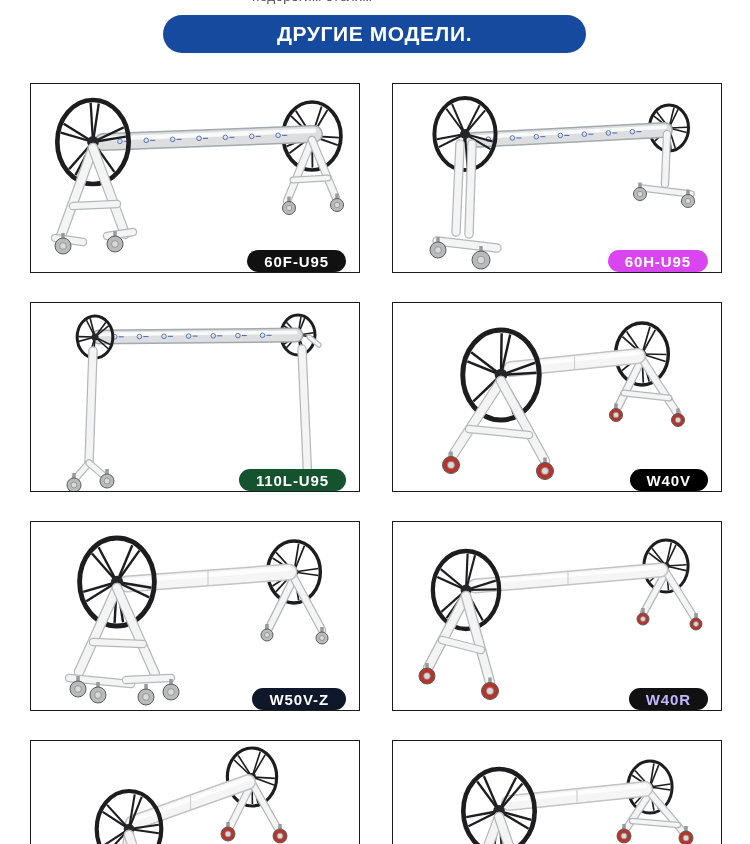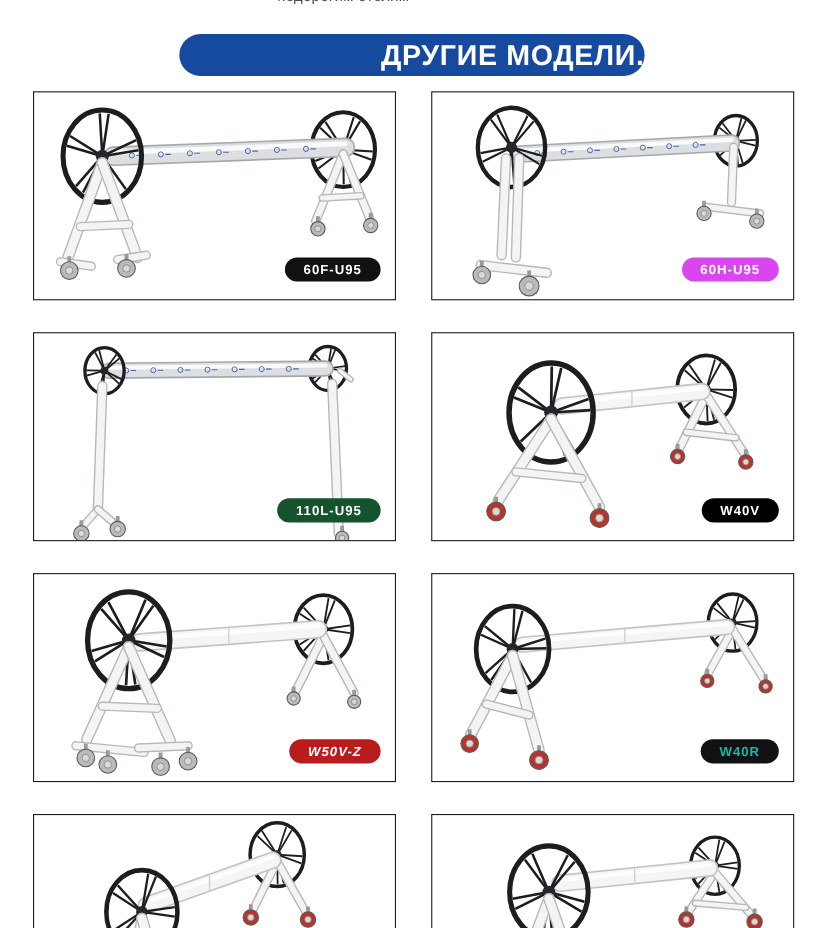--- a/index.html
+++ b/index.html
@@ -12,39 +12,39 @@
     position:absolute;top:0;left:0;width:750px;height:5px;overflow:hidden;
   }
   .clip-text span{
     position:absolute;left:252px;top:-11px;font-size:13.5px;color:#4b4b4b;
     letter-spacing:.3px;white-space:nowrap;
   }
   
   .banner{
     position:absolute;top:15px;left:163px;width:423px;height:38px;
     background:#154a9e;border-radius:19px;
-    display:flex;align-items:center;justify-content:flex-end;
-    color:#ffffff;font-weight:bold;font-size:26px;letter-spacing:.6px;margin-top:16px;
+    display:flex;align-items:center;justify-content:center;
+    color:#ffffff;font-weight:bold;font-size:21px;letter-spacing:.6px;
   }
   
   .grid{
     position:absolute;top:83px;left:30px;
     display:grid;grid-template-columns:330px 330px;
     column-gap:32px;row-gap:29px;
   }
   .card{
     width:330px;height:190px;box-sizing:border-box;
     border:1px solid #1b1b1b;background:#ffffff;position:relative;
   }
   .art{position:absolute;left:0;top:0;right:0;bottom:0;}
   .art svg{width:100%;height:100%;display:block;}
   .badge{
-    position:absolute;right:13px;bottom:16px;height:22px;padding:0 17px;
+    position:absolute;right:13px;bottom:0;height:22px;padding:0 17px;
     background:#111111;border-radius:11px;color:#ffffff;
-    font-weight:bold;font-size:12px;letter-spacing:.9px;
+    font-weight:bold;font-size:15px;letter-spacing:.9px;
     display:flex;align-items:center;justify-content:center;white-space:nowrap;
   }
 </style>
 </head>
 <body>
 
 <div class="clip-text">
   <span>недорогим отелям</span>
 </div>
 
@@ -455,21 +455,21 @@
             <circle cx="236" cy="113" r="6" fill="#b9babc" stroke="#5c5c5c" stroke-width="1"></circle>
             <circle cx="236" cy="113" r="2.52" fill="#d9d9d9" stroke="#8a8a8a" stroke-width="0.8"></circle>
           </g>
           <g>
             <line x1="291" y1="105" x2="291" y2="112" stroke="#9a9a9a" stroke-width="3.5"></line>
             <circle cx="291" cy="116" r="6" fill="#b9babc" stroke="#5c5c5c" stroke-width="1"></circle>
             <circle cx="291" cy="116" r="2.52" fill="#d9d9d9" stroke="#8a8a8a" stroke-width="0.8"></circle>
           </g>
         </svg>
       </div>
-    <div class="badge" style="background: #b91c1c; color: rgb(255, 255, 255); font-style: italic;">W50V-Z</div>
+    <div class="badge" style="background: #0f172a; color: rgb(255, 255, 255);">W50V-Z</div>
   </div>
   <div class="card">
     <div class="art">
         <svg viewBox="0 0 328 188" xmlns="http://www.w3.org/2000/svg" preserveAspectRatio="xMidYMid meet">
           <g stroke="#1d1d1f" fill="none">
             <ellipse cx="273" cy="44" rx="22.099999999999998" ry="26" stroke-width="3"></ellipse>
             <line x1="273" y1="44" x2="293.52483282781077" y2="42.73451657804562" stroke-width="1.6"></line>
             <line x1="273" y1="44" x2="293.17538350139984" y2="48.61376150820485" stroke-width="1.6"></line>
             <line x1="273" y1="44" x2="280.3655364670046" y2="66.57397471270234" stroke-width="1.6"></line>
             <line x1="273" y1="44" x2="275.504780615006" y2="67.99976594668716" stroke-width="1.6"></line>
@@ -526,21 +526,21 @@
             <circle cx="250" cy="97" r="6" fill="#b5342c" stroke="#5c5c5c" stroke-width="1"></circle>
             <circle cx="250" cy="97" r="2.52" fill="#d9d9d9" stroke="#8a8a8a" stroke-width="0.8"></circle>
           </g>
           <g>
             <line x1="303" y1="91" x2="303" y2="98" stroke="#9a9a9a" stroke-width="3.5"></line>
             <circle cx="303" cy="102" r="6" fill="#b5342c" stroke="#5c5c5c" stroke-width="1"></circle>
             <circle cx="303" cy="102" r="2.52" fill="#d9d9d9" stroke="#8a8a8a" stroke-width="0.8"></circle>
           </g>
         </svg>
       </div>
-    <div class="badge" style="background: rgb(17, 17, 17); color: #14b8a6;">W40R</div>
+    <div class="badge" style="background: rgb(17, 17, 17); color: #c4b5fd;">W40R</div>
   </div>
   <div class="card">
     <div class="art">
         <svg viewBox="0 0 328 188" xmlns="http://www.w3.org/2000/svg" preserveAspectRatio="xMidYMid meet">
           <g stroke="#1d1d1f" fill="none">
             <ellipse cx="221" cy="36" rx="24.65" ry="29" stroke-width="3.19"></ellipse>
             <line x1="221" y1="36" x2="243.89308276948123" y2="37.411500739872196" stroke-width="1.6"></line>
             <line x1="221" y1="36" x2="242.92280837807462" y2="43.88526487637221" stroke-width="1.6"></line>
             <line x1="221" y1="36" x2="226.93329719945274" y2="62.05101953501617" stroke-width="1.6"></line>
             <line x1="221" y1="36" x2="221.4000876913715" y2="62.96589233836787" stroke-width="1.6"></line>

